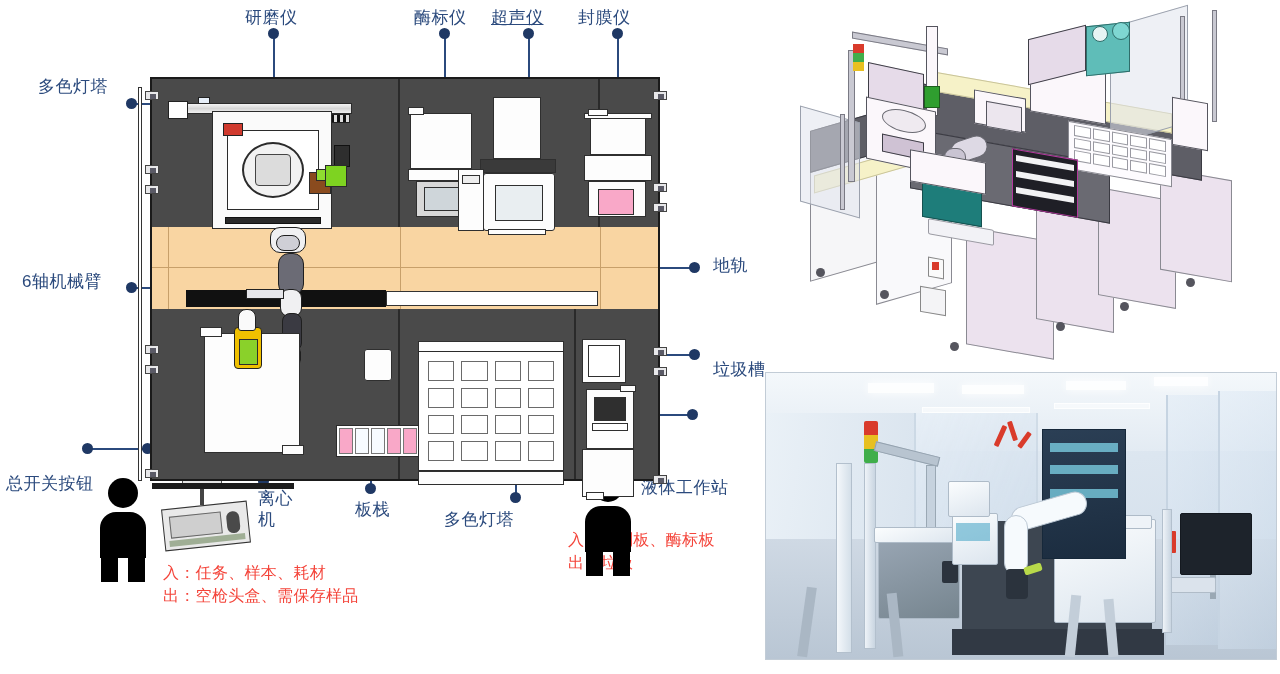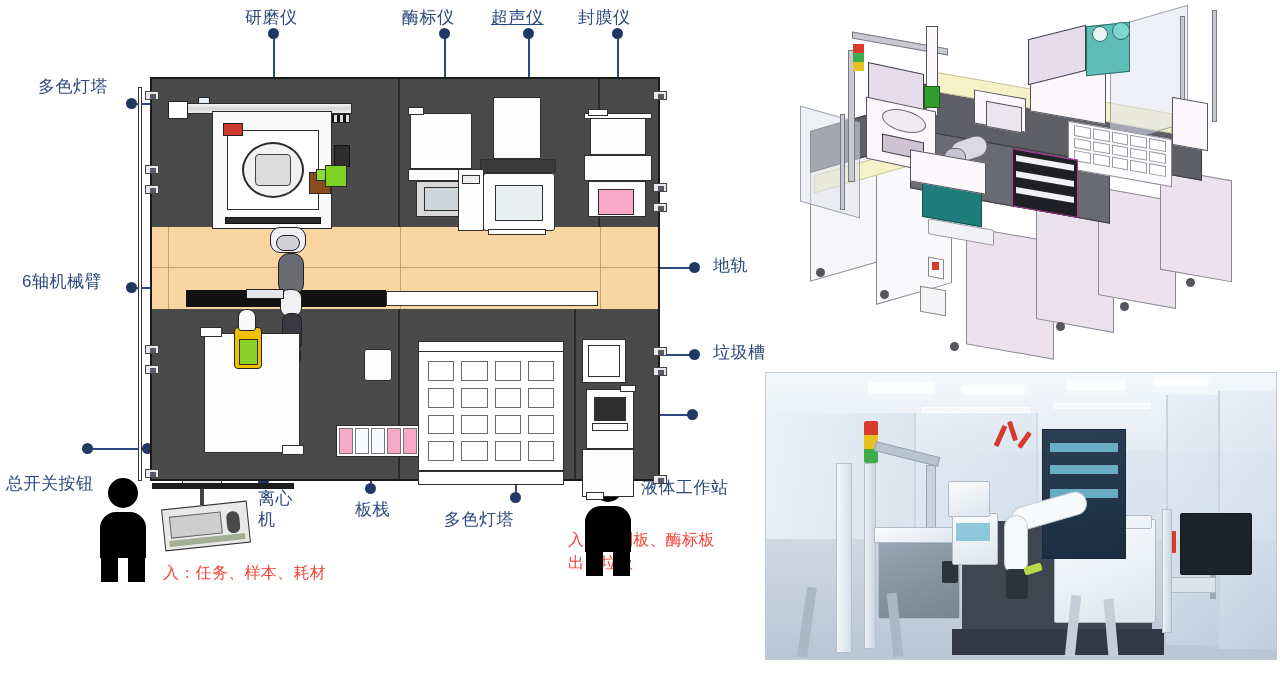--- a/index.html
+++ b/index.html
@@ -366,21 +366,21 @@
 </head>
 <body>
 
 <div id="root">
 
   <div class="lbl" style="left:245px; top:8px;text-align:center;">研磨仪</div>
   <div class="lead v" style="left:273px; top:33px; height:62px;"></div>
   <div class="dot" style="left:268px; top:28px;"></div>
   <div class="dot" style="left:268px; top:90px;"></div>
 
-  <div class="lbl" style="left:402px; top:8px;">酶标仪</div>
+  <div class="lbl" style="left:414px; top:8px;">酶标仪</div>
   <div class="lead v" style="left:444px; top:33px; height:62px;"></div>
   <div class="dot" style="left:439px; top:28px;"></div>
   <div class="dot" style="left:439px; top:90px;"></div>
 
   <div class="lbl" style="left:491px; top:8px;text-decoration:underline;">超声仪</div>
   <div class="lead v" style="left:528px; top:33px; height:62px;"></div>
   <div class="dot" style="left:523px; top:28px;"></div>
   <div class="dot" style="left:523px; top:90px;"></div>
 
   <div class="lbl" style="left:578px; top:8px;">封膜仪</div>
@@ -401,21 +401,21 @@
   <div class="lbl" style="left:6px; top:474px;">总开关按钮</div>
   <div class="lead h" style="left:90px; top:448px; width:58px;"></div>
   <div class="dot" style="left:82px; top:443px;"></div>
   <div class="dot" style="left:142px; top:443px;"></div>
 
   <div class="lbl" style="left:713px; top:256px;">地轨</div>
   <div class="lead h" style="left:602px; top:267px; width:92px;"></div>
   <div class="dot" style="left:595px; top:262px;"></div>
   <div class="dot" style="left:689px; top:262px;"></div>
 
-  <div class="lbl" style="left:713px; top:343px;">垃圾槽</div>
+  <div class="lbl" style="left:713px; top:360px;">垃圾槽</div>
   <div class="lead h" style="left:618px; top:354px; width:76px;"></div>
   <div class="dot" style="left:611px; top:349px;"></div>
   <div class="dot" style="left:689px; top:349px;"></div>
 
   <div class="lbl" style="left:641px; top:478px;">液体工作站</div>
   <div class="lead h" style="left:650px; top:414px; width:42px;"></div>
   <div class="dot" style="left:643px; top:409px;"></div>
   <div class="dot" style="left:687px; top:409px;"></div>
 
   <div class="lbl" style="left:258px; top:489px;">离心
@@ -428,20 +428,21 @@
   <div class="lead v" style="left:370px; top:438px; height:50px;"></div>
   <div class="dot" style="left:365px; top:433px;"></div>
   <div class="dot" style="left:365px; top:483px;"></div>
 
   <div class="lbl" style="left:444px; top:510px;">多色灯塔</div>
   <div class="lead v" style="left:515px; top:440px; height:57px;"></div>
   <div class="dot" style="left:510px; top:435px;"></div>
   <div class="dot" style="left:510px; top:492px;"></div>
 
   <div class="lbl red" style="left:163px; top:563px;">入：任务、样本、耗材</div>
+  <div class="lbl red" style="left:163px; top:586px;">出：空枪头盒、需保存样品</div>
   <div class="lbl red" style="left:568px; top:530px;">入：试剂板、酶标板</div>
   <div class="lbl red" style="left:568px; top:553px;">出：垃圾</div>
 
   <div class="person" style="left:100px; top:478px; width:46px; height:104px;">
     <div class="head"></div>
     <div class="body"></div>
     <div class="legs"></div>
   </div>
   <div class="person" style="left:585px; top:472px; width:46px; height:104px;">
     <div class="head"></div>

